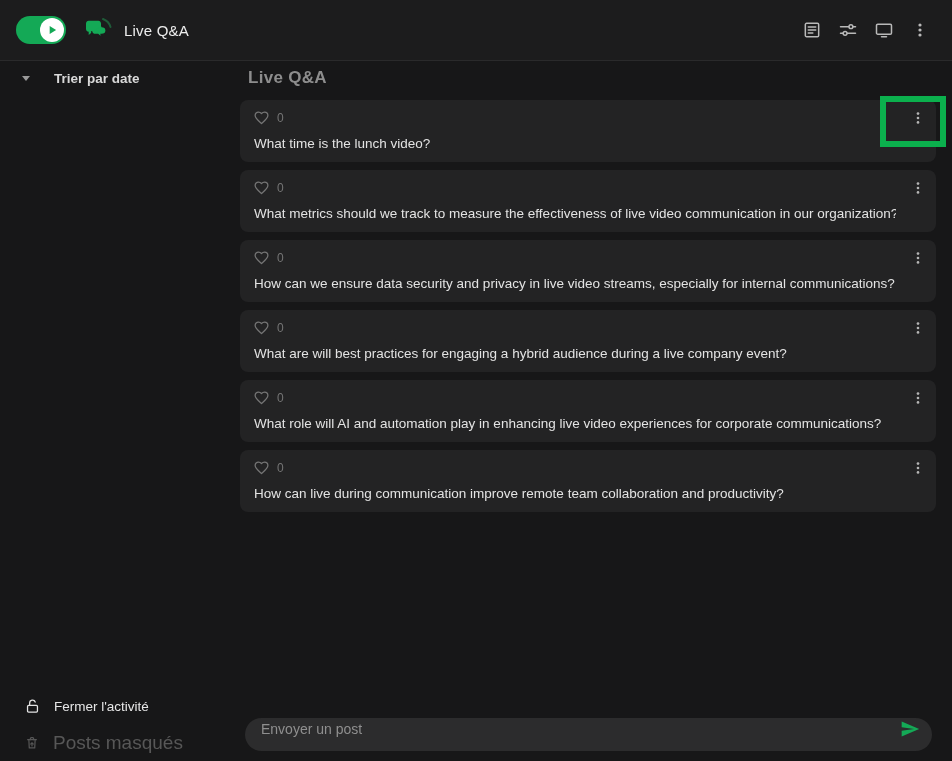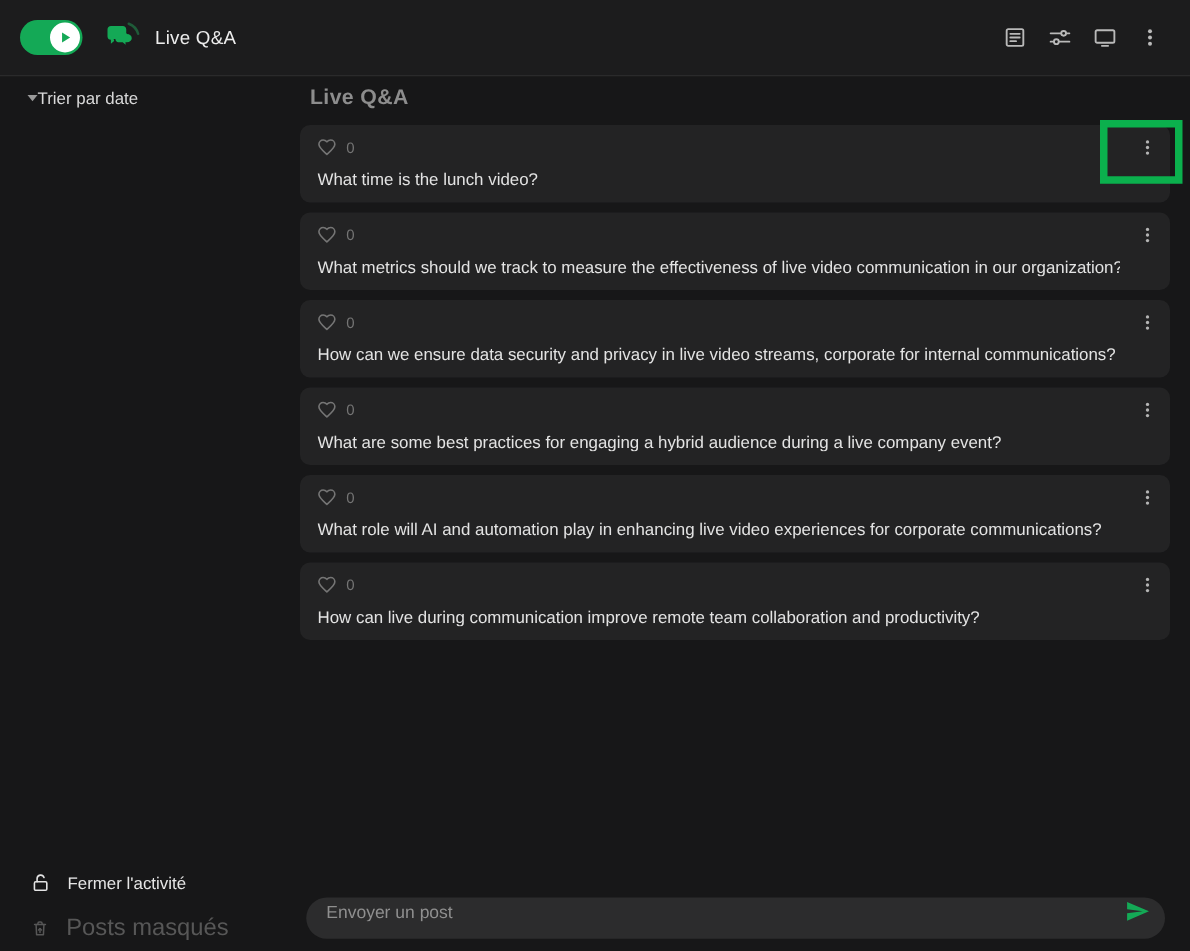--- a/index.html
+++ b/index.html
@@ -39,21 +39,21 @@
     border-radius:50%;background:#fff;
     display:flex;align-items:center;justify-content:center;
   }
   .chat-icon{margin-left:16px;flex:0 0 auto;display:flex;}
   .topbar-title{margin-left:12px;font-size:15px;color:#ededed;letter-spacing:.2px;}
   .topbar-right{margin-left:auto;display:flex;align-items:center;gap:16px;}
   .tb-icon{width:20px;height:20px;display:flex;align-items:center;justify-content:center;cursor:pointer;}
   
   .sort-row{
     position:absolute;left:22px;top:71px;
-    display:flex;align-items:center;gap:0;cursor:pointer;
+    display:flex;align-items:center;gap:24px;cursor:pointer;font-weight:bold;
   }
   .caret-down{
     width:0;height:0;
     border-left:4.5px solid transparent;border-right:4.5px solid transparent;
     border-top:5px solid #9a9a9a;
   }
   .sort-label{font-size:13.5px;color:#d9d9d9;}
   .sidebar-bottom-item{
     position:absolute;left:24px;
     display:flex;align-items:center;gap:13px;cursor:pointer;
@@ -234,39 +234,39 @@
       </span>
       <span class="likes-count">0</span>
     </div>
     <span class="post-kebab">
       <svg viewBox="0 0 18 18" width="16" height="16" fill="#b5b5b5">
         <circle cx="9" cy="4" r="1.5"></circle>
           <circle cx="9" cy="9" r="1.5"></circle>
           <circle cx="9" cy="14" r="1.5"></circle>
       </svg>
     </span>
-    <div class="post-text">How can we ensure data security and privacy in live video streams, corporate for internal communications?</div>
-  </div>
-    <div class="post-card">
-    <div class="post-likes">
-      <span style="display:flex;">
-        <svg viewBox="0 0 24 24" width="17" height="17" fill="none" stroke="#757575" stroke-width="1.8" stroke-linejoin="round">
-          <path d="M12 20.5l-1.3-1.2C6 15.2 3 12.4 3 9.1 3 6.4 5.1 4.3 7.8 4.3c1.5 0 3 .7 4.2 2 1.2-1.3 2.7-2 4.2-2 2.7 0 4.8 2.1 4.8 4.8 0 3.3-3 6.1-7.7 10.2L12 20.5z"></path>
-        </svg>
-      </span>
-      <span class="likes-count">0</span>
-    </div>
-    <span class="post-kebab">
-      <svg viewBox="0 0 18 18" width="16" height="16" fill="#b5b5b5">
-        <circle cx="9" cy="4" r="1.5"></circle>
-          <circle cx="9" cy="9" r="1.5"></circle>
-          <circle cx="9" cy="14" r="1.5"></circle>
-      </svg>
-    </span>
-    <div class="post-text">What are some best practices for engaging a hybrid audience during a live company event?</div>
+    <div class="post-text">How can we ensure data security and privacy in live video streams, especially for internal communications?</div>
+  </div>
+    <div class="post-card">
+    <div class="post-likes">
+      <span style="display:flex;">
+        <svg viewBox="0 0 24 24" width="17" height="17" fill="none" stroke="#757575" stroke-width="1.8" stroke-linejoin="round">
+          <path d="M12 20.5l-1.3-1.2C6 15.2 3 12.4 3 9.1 3 6.4 5.1 4.3 7.8 4.3c1.5 0 3 .7 4.2 2 1.2-1.3 2.7-2 4.2-2 2.7 0 4.8 2.1 4.8 4.8 0 3.3-3 6.1-7.7 10.2L12 20.5z"></path>
+        </svg>
+      </span>
+      <span class="likes-count">0</span>
+    </div>
+    <span class="post-kebab">
+      <svg viewBox="0 0 18 18" width="16" height="16" fill="#b5b5b5">
+        <circle cx="9" cy="4" r="1.5"></circle>
+          <circle cx="9" cy="9" r="1.5"></circle>
+          <circle cx="9" cy="14" r="1.5"></circle>
+      </svg>
+    </span>
+    <div class="post-text">What are will best practices for engaging a hybrid audience during a live company event?</div>
   </div>
     <div class="post-card">
     <div class="post-likes">
       <span style="display:flex;">
         <svg viewBox="0 0 24 24" width="17" height="17" fill="none" stroke="#757575" stroke-width="1.8" stroke-linejoin="round">
           <path d="M12 20.5l-1.3-1.2C6 15.2 3 12.4 3 9.1 3 6.4 5.1 4.3 7.8 4.3c1.5 0 3 .7 4.2 2 1.2-1.3 2.7-2 4.2-2 2.7 0 4.8 2.1 4.8 4.8 0 3.3-3 6.1-7.7 10.2L12 20.5z"></path>
         </svg>
       </span>
       <span class="likes-count">0</span>
     </div>

